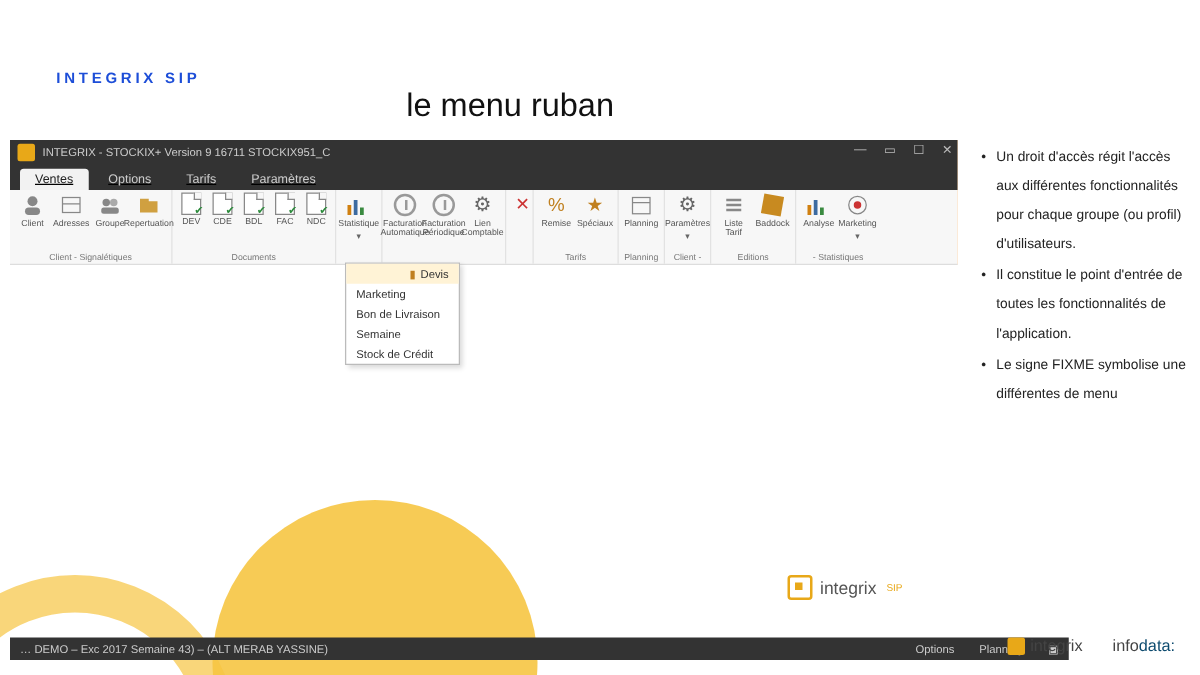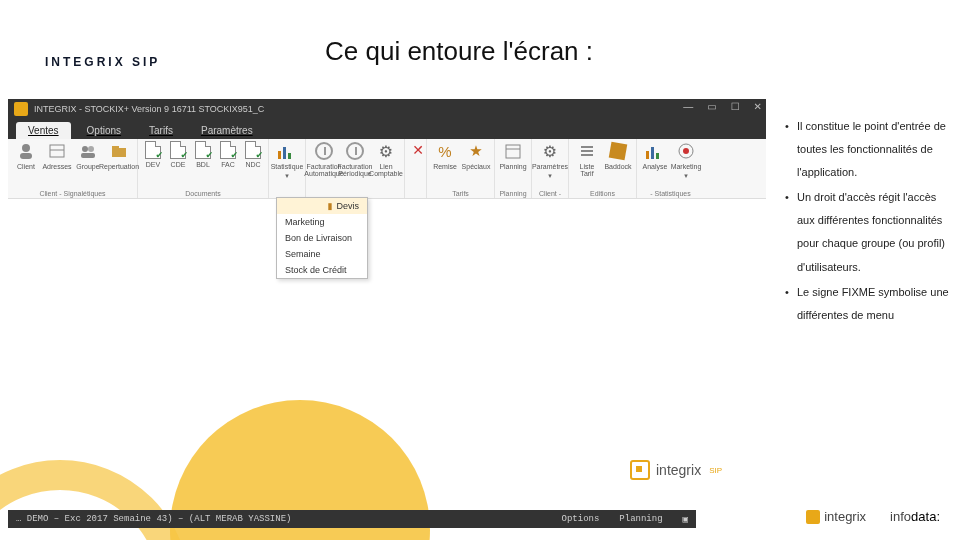--- a/index.html
+++ b/index.html
@@ -6,29 +6,29 @@
   body {
     width: 960px; height: 540px;
     font-family: Arial, sans-serif;
     background: #fff;
     position: relative;
     overflow: hidden;
   }
   .header-logo {
     position: absolute; left: 45px; top: 55px;
     font-size: 12px; font-weight: bold; letter-spacing: 3px;
-    color: #0f172a;
+    color: #1d4ed8;
   }
   .header-title {
     position: absolute; left: 325px; top: 35px;
     font-size: 26px; color: #111;
     line-height: 1.25;
   }
   .screenshot-area {
-    position: absolute; left: 8px; top: 99px;
+    position: absolute; left: 8px; top: 112px;
     width: 758px; background:#fdba74;
   }
   .titlebar {
     background:#333; height:20px; display:flex; align-items:center;
     color:#ccc; font-size:9px; padding:0 6px; position:relative;
   }
   .titlebar .icon-win {
     width:14px;height:14px;background:#e8a818;border-radius:2px;margin-right:6px;
   }
   .titlebar .win-controls {
@@ -84,56 +84,57 @@
   .cube-icon{ width:16px;height:16px;background:#c88a20;transform:rotate(10deg);}
   .caret { font-size:7px;color:#666; }
   .dropdown-menu {
     position:absolute; left:268px; top:98px; 
     width:92px; background:#fff; border:1px solid #bbb;
     box-shadow:2px 2px 4px rgba(0,0,0,.15); font-size:9px;
   }
   .dropdown-menu .mi { padding:3px 8px; color:#333; }
   .dropdown-menu .mi.sel { background:#fff3d6;text-align:right; }
   .statusbar {
-    position:absolute; left:8px; bottom:12px; width:688px; height:18px;
+    position:absolute; left:8px; bottom:12px; width:847px; height:18px;
     background:#333; color:#ccc; font-size:9px; display:flex;
-    align-items:center; padding:0 8px; justify-content:space-between;font-family:Liberation Mono, monospace;
+    align-items:center; padding:0 8px; justify-content:space-between;
   }
   .statusbar .right { display:flex; gap:20px; }
   .bullets {
     position:absolute; left:785px; top:115px; width:165px;
     font-size:11px; color:#222; line-height:2.1;
   }
   .bullets ul { list-style:none; }
   .bullets li { position:relative; padding-left:12px; margin-bottom:2px; }
   .bullets li::before { content:"•"; position:absolute; left:0; top:0; }
   .footer-logos {
     position:absolute; right:20px; bottom:16px; display:flex; gap:24px;
     align-items:center;
   }
   .logo-ix { font-size:13px;color:#444;display:flex;align-items:center;gap:4px;}
   .logo-ix .box{width:14px;height:14px;background:#e8a818;border-radius:2px;}
   .logo-info{font-size:13px;color:#444;}
-  .logo-info .accent{color:#000000;}
+  .logo-info .accent{color:#0c4a6e;}
   .mid-logo {
     position:absolute; left:630px; bottom:60px;
     font-size:14px;color:#555;display:flex;align-items:center;gap:6px;
   }
   .mid-logo .box{width:20px;height:20px;border:2px solid #e8a818;border-radius:3px;position:relative;}
   .mid-logo .box::after{content:"";position:absolute;left:4px;top:4px;width:6px;height:6px;background:#e8a818;}
   .mid-logo .sip{font-size:8px;color:#e8a818;vertical-align:super;margin-left:2px;}
   .bg-circle1{position:absolute;left:170px;bottom:-120px;width:260px;height:260px;border-radius:50%;background:#f6c542;opacity:.9;z-index:-1;}
   .bg-circle2{position:absolute;left:-70px;bottom:-180px;width:260px;height:260px;border-radius:50%;border:30px solid #f6c542;opacity:.7;z-index:-1;}
 </style>
 </head>
 <body>
 
 <div class="header-logo">INTEGRIX SIP</div>
 <div class="header-title">
-  <span>Ce qui entoure l'écran :</span><br>
+  <br>
+  <span>le menu ruban</span>
 </div>
 
 <div class="screenshot-area">
   <div class="titlebar">
     <div class="icon-win"></div>
     <span>INTEGRIX - STOCKIX+  Version 9   16711  STOCKIX951_C</span>
     <div class="win-controls">
       <span>—</span>
       <span>▭</span>
       <span>☐</span>
@@ -388,22 +389,22 @@
   <span>… DEMO – Exc 2017 Semaine 43) – (ALT MERAB YASSINE)</span>
   <div class="right">
     <span>Options</span>
     <span>Planning</span>
     <span>▣</span>
   </div>
 </div>
 
 <div class="bullets">
   <ul>
+    <li>Un droit d'accès régit l'accès aux différentes fonctionnalités pour chaque groupe (ou profil) d'utilisateurs.</li>
     <li>Il constitue le point d'entrée de toutes les fonctionnalités de l'application.</li>
-    <li>Un droit d'accès régit l'accès aux différentes fonctionnalités pour chaque groupe (ou profil) d'utilisateurs.</li>
     <li>Le signe FIXME symbolise une différentes de menu</li>
   </ul>
 </div>
 
 <div class="mid-logo">
   <div class="box"></div>
   <span>integrix</span>
     <span class="sip">SIP</span>
 </div>
 

